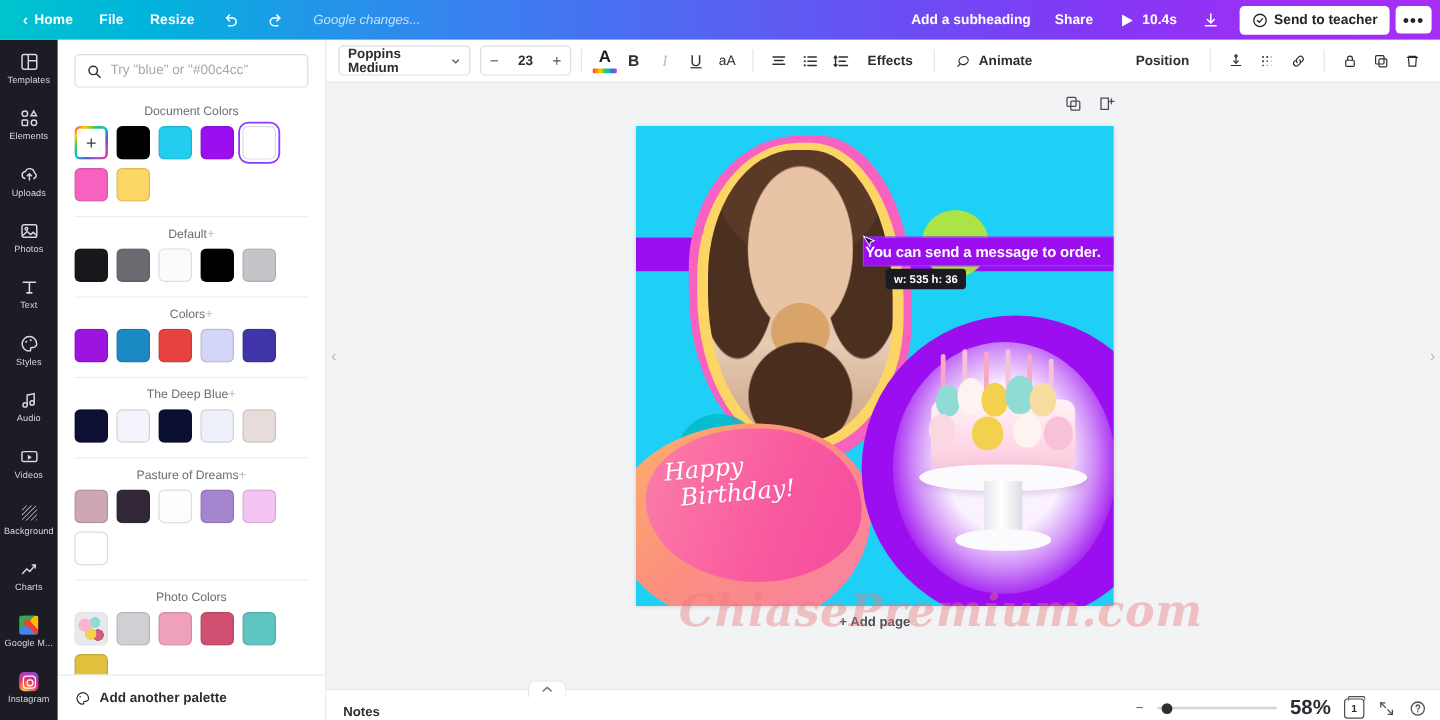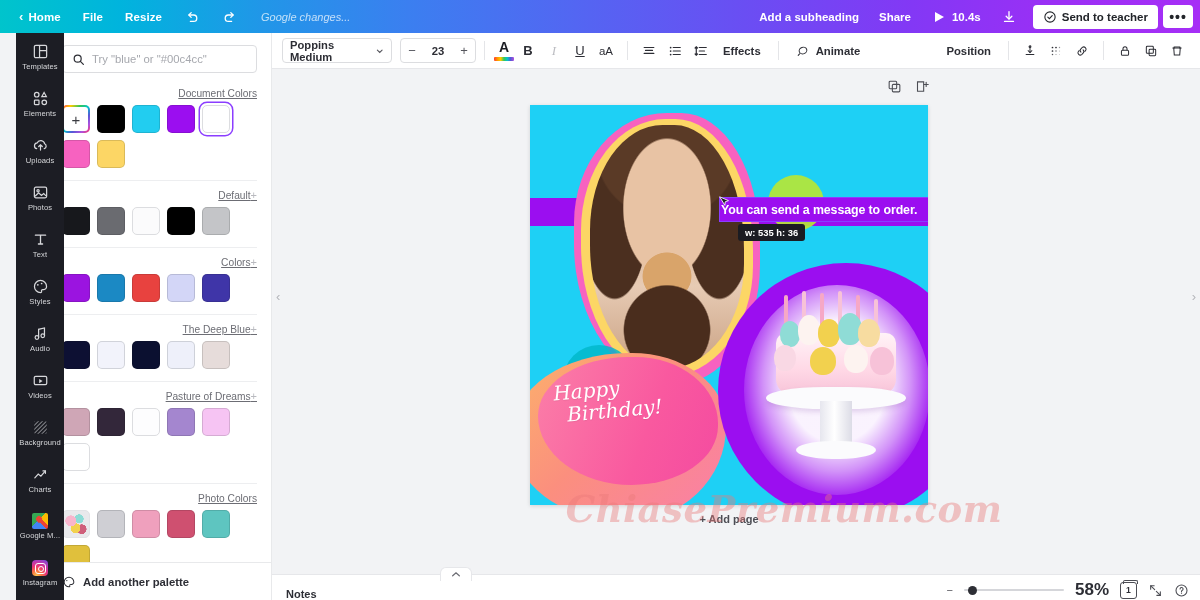--- a/index.html
+++ b/index.html
@@ -50,21 +50,21 @@
   }
   .tb-dots {
     background: #fff; color: #22252a; border-radius: 4px;
     width: 30px; height: 23px; margin-left: 5px; display: flex;
     align-items: center; justify-content: center; cursor: pointer;
     font-weight: 700; font-size: 14px; letter-spacing: 1px;
   }
 
   
   .rail {
-    position: absolute; left: 16px; top: 33px; width: 48px; height: 567px;
+    position: absolute; left: 0; top: 33px; width: 48px; height: 567px;
     background: #1c1d24; z-index: 20; overflow: hidden;
   }
   .rail-item {
     width: 48px; height: 47px; display: flex; flex-direction: column;
     align-items: center; justify-content: center; gap: 2px; cursor: pointer;
     color: #d7d8db;
   }
   .rail-ico { width: 17px; height: 17px; display: block; }
   .rail-lbl { font-size: 7.6px; letter-spacing: .1px; color: #d7d8db; }
   .gmap-ico {
@@ -106,22 +106,22 @@
     display: flex; align-items: center; gap: 7px; height: 28px;
     border: 1px solid #dcdde0; border-radius: 4px; padding: 0 9px;
     background: #fff;
   }
   .search-box input {
     border: none; outline: none; font-size: 11.3px; width: 100%;
     color: #4a4b52; font-family: "Liberation Sans", sans-serif;
   }
   .search-box input::placeholder { color: #a6a8ae; }
   .sec-head {
-    display: flex; align-items: center; justify-content: flex-end;
-    font-size: 10.2px; color: #6c6d74; margin: 9px 0 6px; font-weight: 400; text-decoration: underline;
+    display: flex; align-items: center; justify-content: center;
+    font-size: 10.2px; color: #6c6d74; margin: 9px 0 6px; font-weight: 400;
   }
   .sec-plus { font-size: 11px; color: #b9babf; cursor: pointer; line-height: 1; }
   .swatches { display: flex; flex-wrap: wrap; gap: 7px; }
   .sw {
     width: 28px; height: 28px; border-radius: 5px; cursor: pointer;
     border: 1px solid rgba(14,19,24,.14); flex: 0 0 auto;
   }
   .sw.white { border: 1px solid #dcdde0; }
   .sw.sel {
     box-shadow: 0 0 0 2px #fff, 0 0 0 3.5px #8b3dff;

